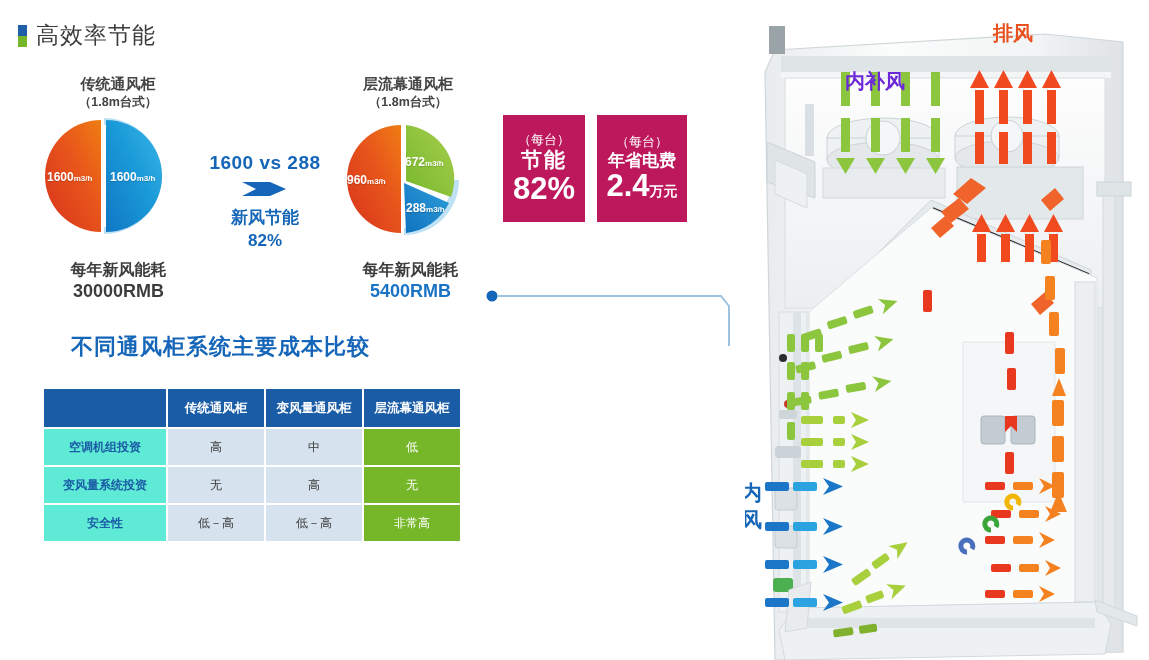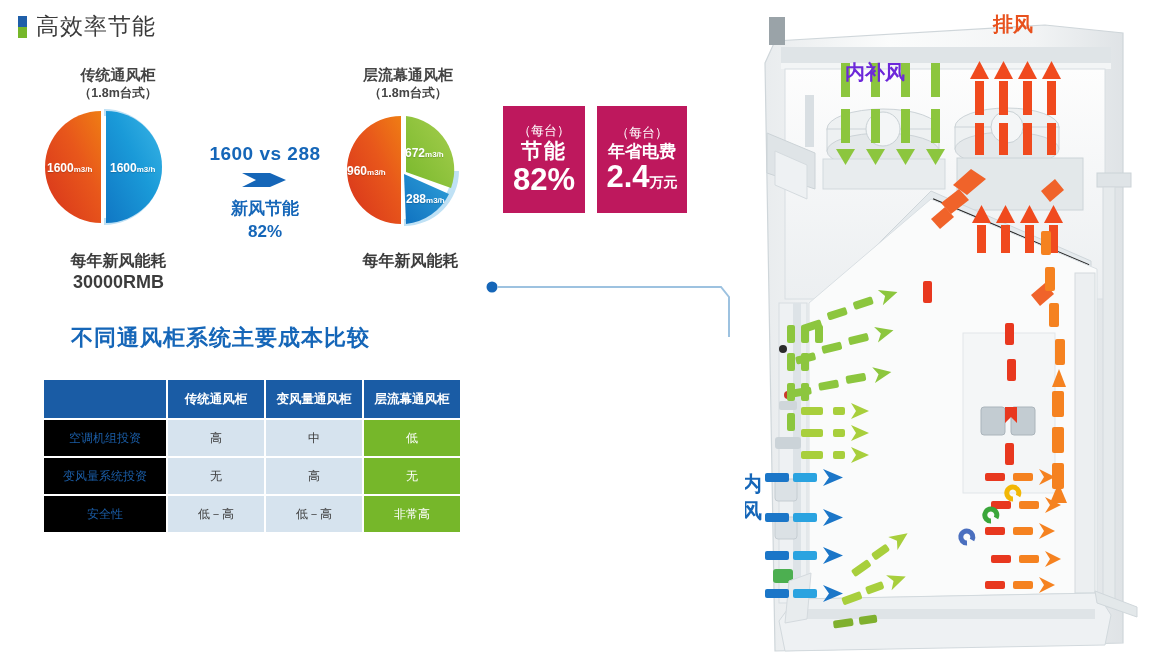--- a/index.html
+++ b/index.html
@@ -3,21 +3,21 @@
 <meta charset="utf-8">
 <style>
   * { margin:0; padding:0; box-sizing:border-box; }
   html,body { width:1149px; height:660px; }
   body {
     font-family:"Liberation Sans","DejaVu Sans",sans-serif;
     background:#ffffff;
     position:relative;
     overflow:hidden;
   }
-  .stage { position:absolute; left:0; top:3px; width:1149px; height:528px; }
+  .stage { position:absolute; left:0; top:12px; width:1149px; height:528px; }
 
   
   .hdr { position:absolute; left:18px; top:8px; display:flex; align-items:center; }
   .hdr-mark { width:9px; height:22px; display:flex; flex-direction:column; margin-right:9px; }
   .hdr-mark i { display:block; width:9px; height:11px; }
   .hdr-mark i.b { background:#1f5fa9; }
   .hdr-mark i.g { background:#76b72a; }
   .hdr-title { font-size:23px; color:#3b3b3b; letter-spacing:1px; font-weight:400; }
 
   
@@ -63,21 +63,21 @@
   
   .sec-title { position:absolute; color:#1566b8; font-size:22px; font-weight:bold; letter-spacing:1px;margin-left:29px; }
 
   
   .tbl { position:absolute; border-collapse:separate; border-spacing:2px; }
   .tbl th, .tbl td {
     font-size:12px; text-align:center; vertical-align:middle; font-weight:normal;
   }
   .tbl thead th { background:#1a5ca5; color:#ffffff; height:38px; font-weight:bold; font-size:12.5px; }
   .tbl thead th.corner { background:#1a5ca5; }
-  .tbl td.rowhdr { background:#000000; color:#1a5ca5; font-weight:normal; height:36px; width:122px; line-height:1.25; }
+  .tbl td.rowhdr { background:#5eead4; color:#1a5ca5; font-weight:bold; height:36px; width:122px; line-height:1.25; }
   .tbl td.val { background:#d6e3ee; color:#3c3c3c; height:36px; width:96px; }
   .tbl td.best { background:#76b72a; color:#ffffff; height:36px; width:96px; }
 
   
   .illus { position:absolute; left:745px; top:0; width:404px; height:660px; overflow:hidden; }
   .lbl-top { position:absolute; font-size:20px; font-weight:bold; }
   .lbl-green { color:#6d28d9;margin-top:48px; }
   .lbl-orange { color:#e8511d; }
   .lbl-indoor { position:absolute; color:#1566b8; font-size:21px; font-weight:bold; line-height:1.28; }
 </style>
@@ -169,20 +169,21 @@
 
       <path d="M108 86 A54 54 0 0 1 65 116 L63 66 Z" fill="url(#gBl2)"></path>
     </svg>
     <span class="seglabel" style="left:6px; top:56px;">960<small>m3/h</small></span>
     <span class="seglabel" style="left:64px; top:38px;">672<small>m3/h</small></span>
     <span class="seglabel" style="left:65px; top:84px;">288<small>m3/h</small></span>
   </div>
 
   <div class="pie-foot" style="left:318px; top:248px; width:185px;">
     <div class="f1">每年新风能耗</div>
+    <div class="f2 blue">5400RMB</div>
   </div>
 
   <div class="badge" style="left:503px; top:103px; width:82px; height:107px;">
     <div class="bt">（每台）</div>
     <div class="bm">节能</div>
     <div class="bb"><span>82</span><span>%</span></div>
   </div>
 
   <div class="badge" style="left:597px; top:103px; width:90px; height:107px;">
     <div class="bt">（每台）</div>

